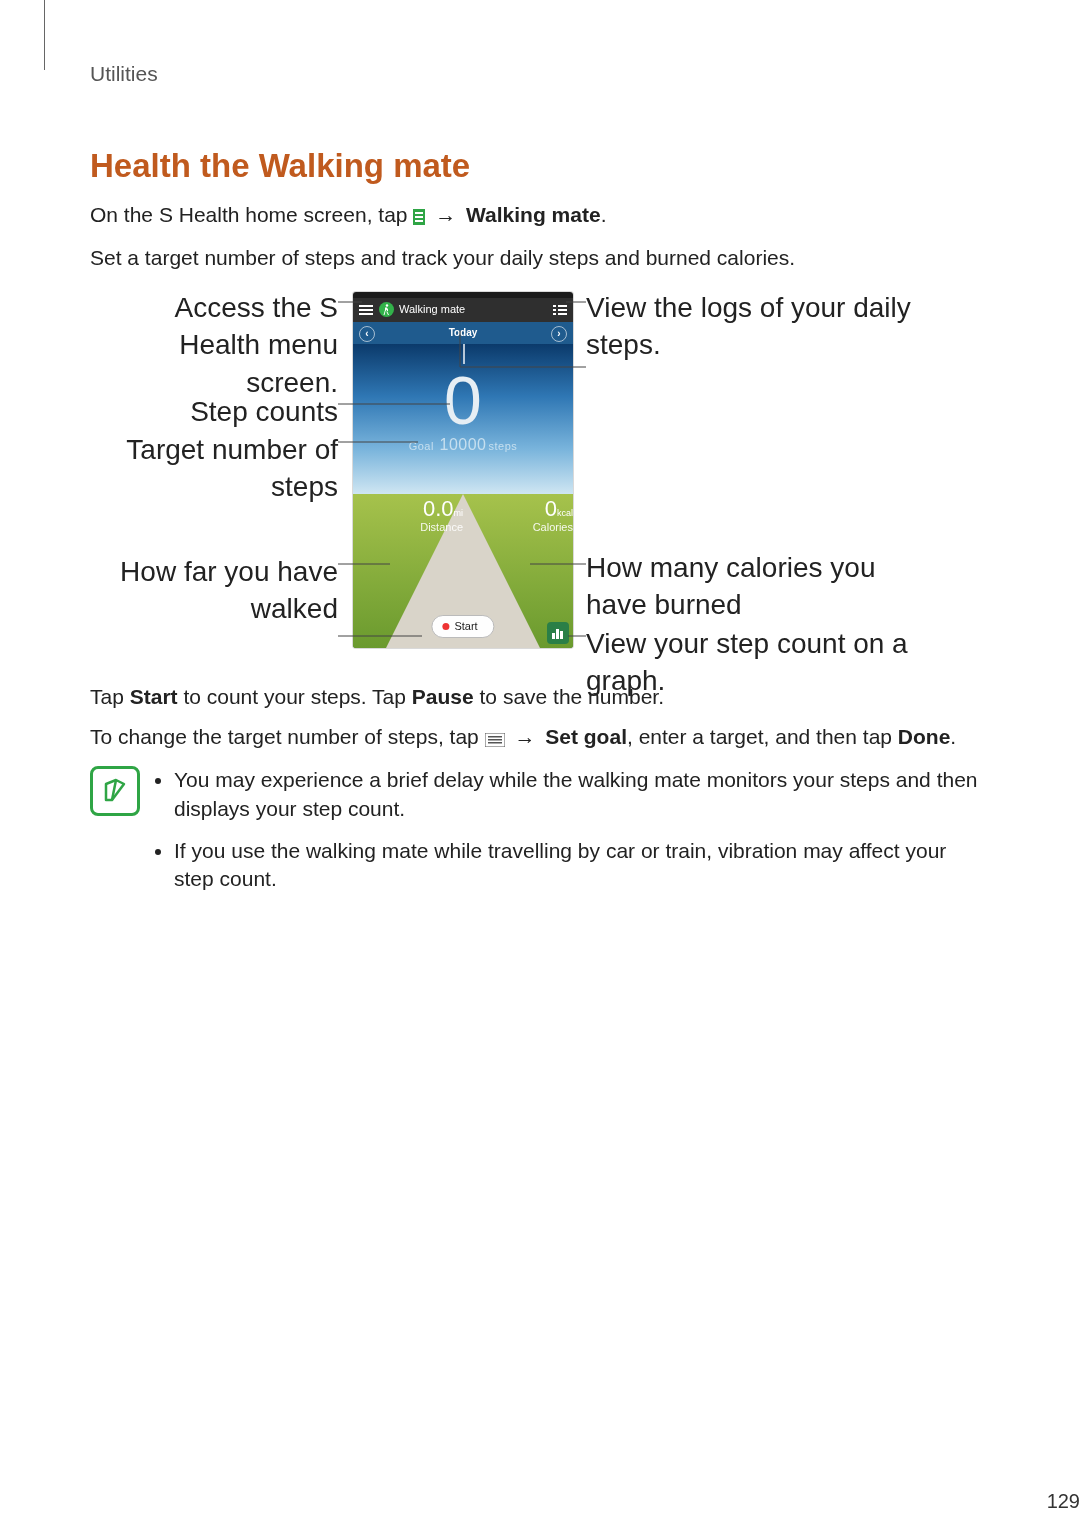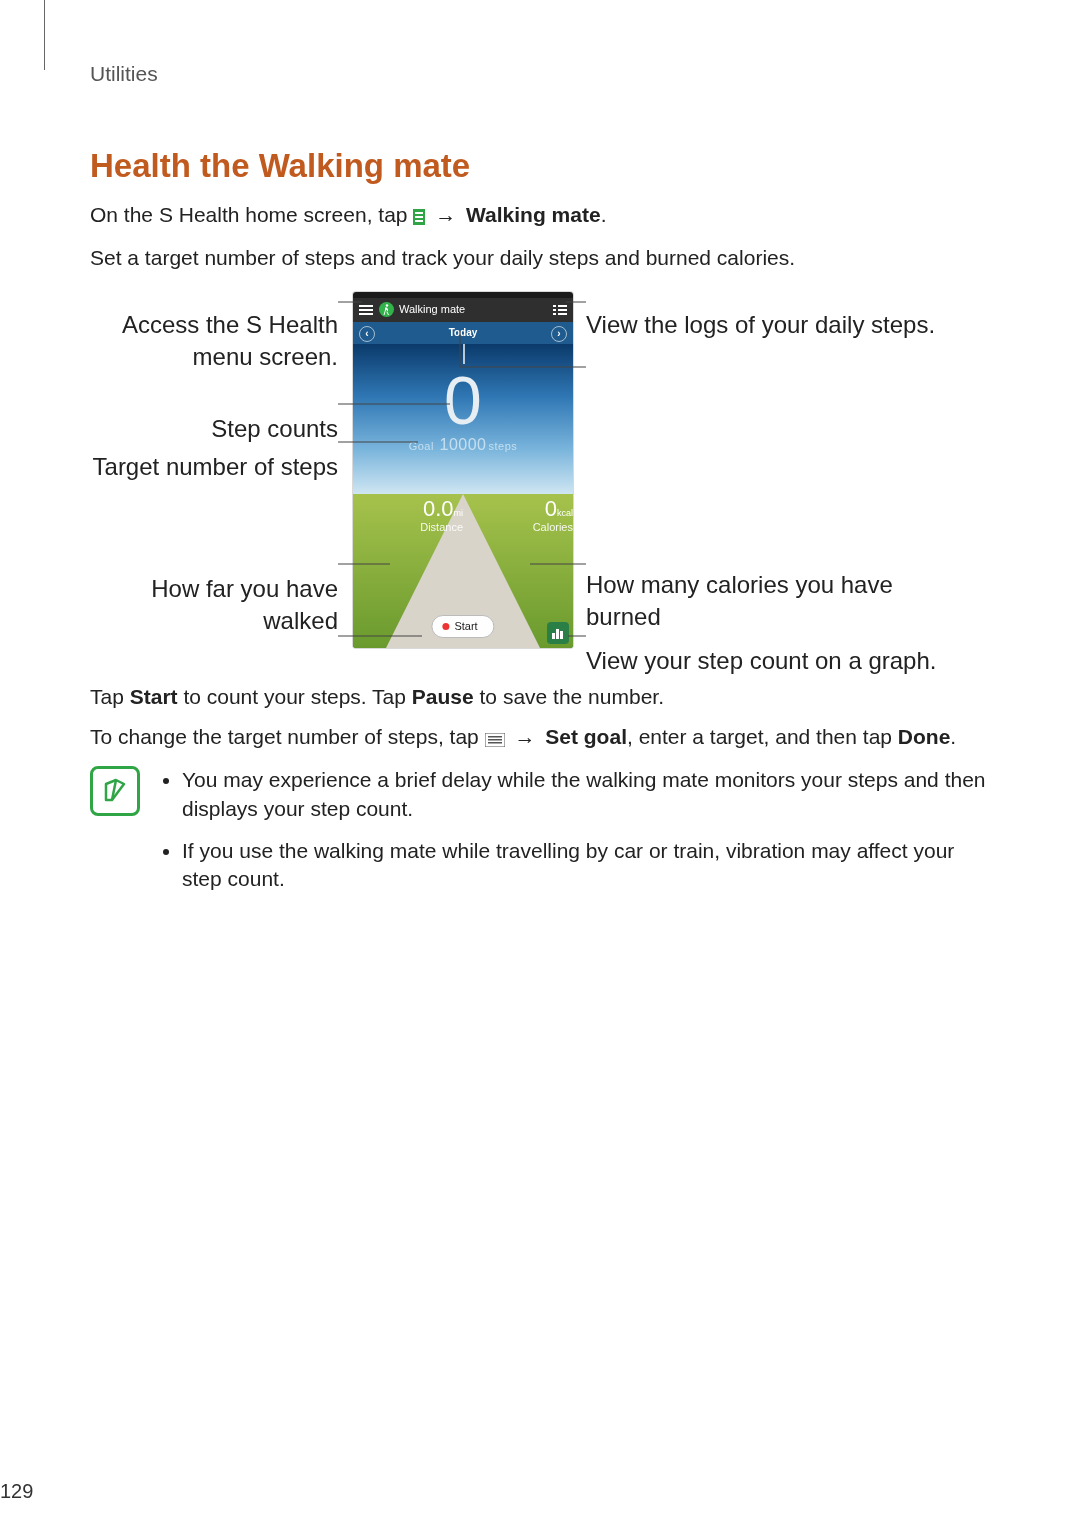--- a/index.html
+++ b/index.html
@@ -170,48 +170,47 @@
   }
   .ground .graph-btn{
     position:absolute; right:4px; bottom:4px;
     width:22px; height:22px; border-radius:4px;
     background:#2a7f47; display:flex; align-items:center; justify-content:center;
   }
 
   
   .callout {
     position:absolute;
-    font-size:24px;
+    font-size:28px;
     color:#222;
-    margin-top:20px;
   }
   .callout.left  { text-align:right; }
   .callout.right { text-align:left;  }
 
   svg.lead { position:absolute; overflow:visible; pointer-events:none; }
   svg.lead line { stroke:#444; stroke-width:1; }
 
   
   .note {
     display:flex;
-    gap:24px;
+    gap:16px;
     margin-top:12px;
   }
   .note-icon {
     width:44px; height:44px; flex:0 0 44px;
     border:3px solid #2fa545; border-radius:8px;
     display:flex; align-items:center; justify-content:center;
     color:#2fa545;
   }
   .note ul { margin:0; padding:0 0 0 18px; }
   .note li { margin-bottom:14px; }
 
   .page-num {
-    position:absolute; bottom:22px; left:0; width:100%;
-    text-align:left; color:#333; font-size:20px;
+    position:absolute; bottom:12px; left:0; width:100%;
+    text-align:right; color:#333; font-size:20px;
   }
 </style>
 </head>
 <body>
 
 <div class="page">
   <div class="rule"></div>
 
   <div class="breadcrumb">Utilities</div>
 

